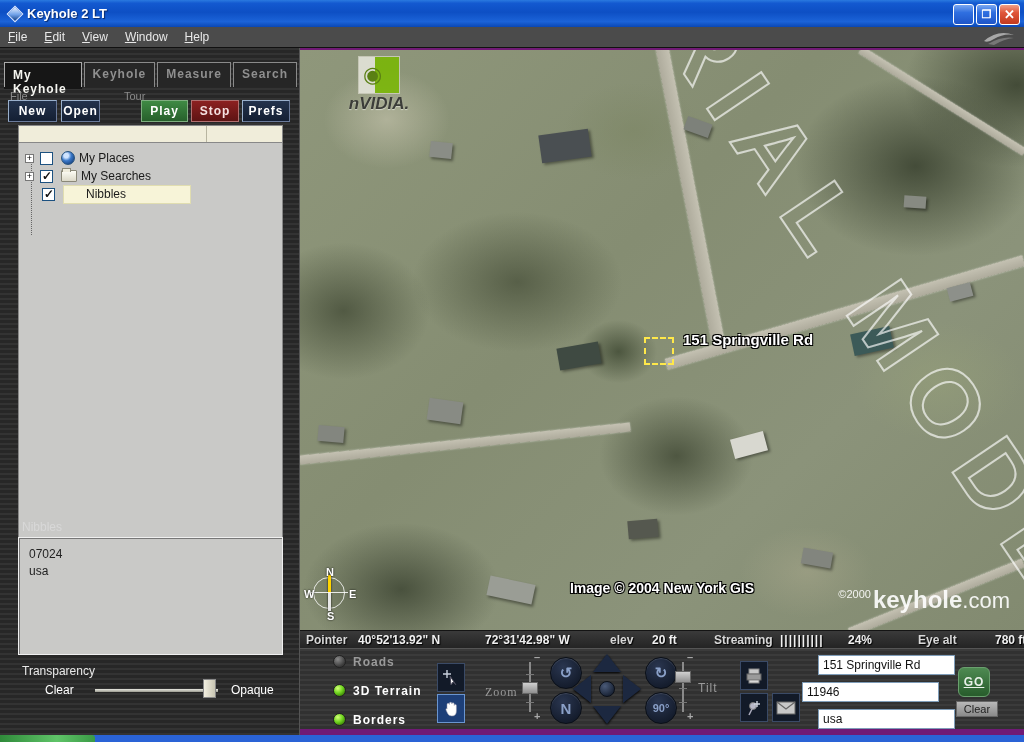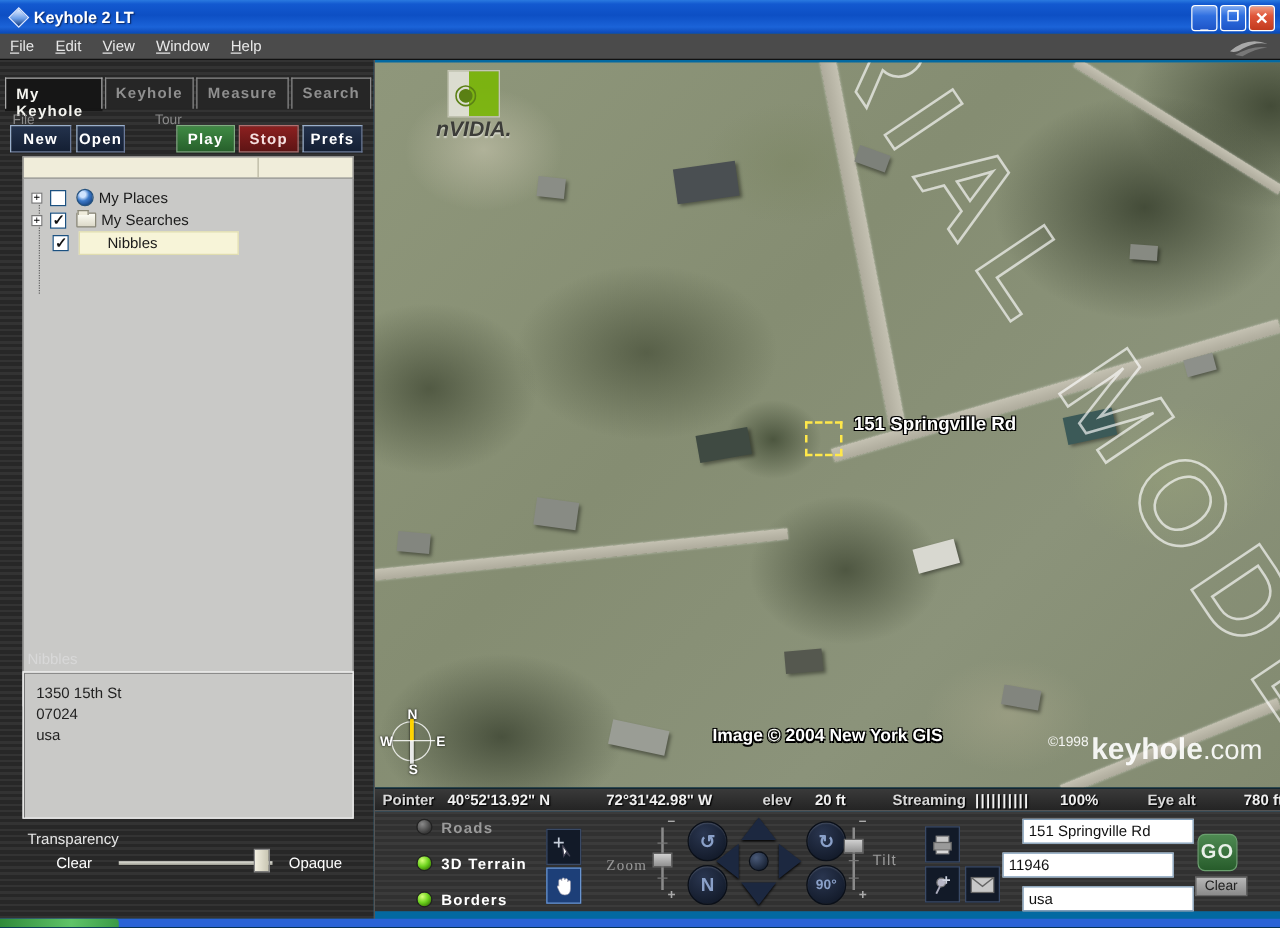--- a/index.html
+++ b/index.html
@@ -1,18 +1,18 @@
 <!DOCTYPE html>
 <html><head>
 <meta charset="utf-8">
 <style>
   * { margin:0; padding:0; box-sizing:border-box; }
   html,body { width:1024px; height:742px; overflow:hidden; background:#000;
     font-family:"Liberation Sans", sans-serif; }
-  #app { position:relative; width:1024px; height:742px; background:#0369a1; overflow:hidden; }
+  #app { position:relative; width:1024px; height:742px; background:#701a75; overflow:hidden; }
 
   
   .titlebar { position:absolute; left:0; top:0; width:1024px; height:27px;
     background:linear-gradient(180deg,#2a7ae0 0%,#1359d0 12%,#0d4fc4 45%,#1b63d8 80%,#0a47b4 100%);
     display:flex; align-items:center; padding:0 4px; }
   .app-icon { width:15px; height:15px; margin:0 5px 0 3px; position:relative; }
   .app-icon::before { content:""; position:absolute; left:2px; top:2px; width:10px; height:10px;
     background:linear-gradient(135deg,#eaf2ff,#6fa0e8 55%,#123a7a); transform:rotate(45deg);
     border:1px solid #dfe9ff; }
   .title-text { color:#fff; font-weight:bold; font-size:13px; text-shadow:1px 1px 1px #0a2a6a; }
@@ -178,21 +178,21 @@
   .tri.left { left:0; top:21px; border-top:14px solid transparent; border-bottom:14px solid transparent;
     border-right:18px solid #1c2840; filter:drop-shadow(0 1px 1px #000); }
   .tri.right { left:50px; top:21px; border-top:14px solid transparent; border-bottom:14px solid transparent;
     border-left:18px solid #1c2840; filter:drop-shadow(0 1px 1px #000); }
   .dpad-center { position:absolute; left:26px; top:27px; width:16px; height:16px; border-radius:50%;
     background:radial-gradient(circle at 35% 30%, #4a5a78, #1a2436 75%); border:1px solid #0a0f18; }
   .ctrl input { position:absolute; width:137px; height:20px; border:1px solid #7f9db9;
     background:#fff; font-size:12px; font-family:"Liberation Sans",sans-serif; padding:0 4px; color:#111; }
   .go-btn { position:absolute; left:658px; top:18px; width:32px; height:30px; border-radius:6px;
     background:linear-gradient(180deg,#4e8a52,#275c2b); border:1px solid #6aa06e; color:#e8f0e8;
-    font-size:16px; font-weight:bold; letter-spacing:1px; display:flex; align-items:center; justify-content:center; }
+    font-size:12px; font-weight:bold; letter-spacing:1px; display:flex; align-items:center; justify-content:center;text-decoration:underline; }
   .clear-btn { position:absolute; left:656px; top:52px; width:42px; height:16px;
     background:linear-gradient(180deg,#b8b8b8,#8a8a8a); border:1px solid #666; color:#222;
     font-size:11px; text-align:center; line-height:14px; }
 
   
   .taskbar { position:absolute; left:0; top:735px; width:1024px; height:7px; background:#2a63d6; }
   .start-sliver { position:absolute; left:0; top:0; width:95px; height:7px;
     background:linear-gradient(90deg,#2f8a3a,#5fc468 60%,#3a9a46); border-radius:0 3px 0 0; }
   .icon-svg { display:block; }
 </style>
@@ -261,21 +261,20 @@
         <span>My Searches</span>
       </div>
       <div class="tree-row" style="top:42px; left:23px;">
         <span class="chk checked"></span>
         <span class="row-hl" style="width:128px;">Nibbles</span>
       </div>
     </div>
 
     <span class="panel-title" style="top:472px;">Nibbles</span>
     <div class="details-box">
-      <div>1350 15th St</div>
       <div>07024</div>
       <div>usa</div>
     </div>
 
     <span class="trans-label">Transparency</span>
     <div class="trans-row">
       <span class="trans-min">Clear</span>
       <span class="trans-track"></span>
       <span class="trans-handle"></span>
       <span class="trans-max">Opaque</span>
@@ -319,33 +318,33 @@
       <span class="cross-h"></span>
       <span class="n">N</span>
       <span class="e">E</span>
       <span class="s">S</span>
       <span class="w">W</span>
     </div>
 
     <div class="credit">Image © 2004 New York GIS</div>
 
     <div class="keyhole-wm">
-      <span class="c">©1998</span><span class="b">keyhole</span><span class="s">.com</span>
+      <span class="c">©2000</span><span class="b">keyhole</span><span class="s">.com</span>
     </div>
   </div>
 
   <div class="statusbar">
     <span class="st-pointer">Pointer</span>
     <span class="st-lat">40°52'13.92" N</span>
     <span class="st-lon">72°31'42.98" W</span>
     <span class="st-elevl">elev</span>
     <span class="st-elev">20 ft</span>
     <span class="st-streaml">Streaming</span>
     <span class="st-bars">||||||||||</span>
-    <span class="st-pct">100%</span>
+    <span class="st-pct">24%</span>
     <span class="st-eyel">Eye  alt</span>
     <span class="st-eye">780 ft</span>
   </div>
 
   <div class="ctrl">
     <span class="led" style="left:33px; top:6px;"></span>
     <span class="led-label off" style="left:53px; top:6px;">Roads</span>
     <span class="led on" style="left:33px; top:35px;"></span>
     <span class="led-label" style="left:53px; top:35px;">3D Terrain</span>
     <span class="led on" style="left:33px; top:64px;"></span>

